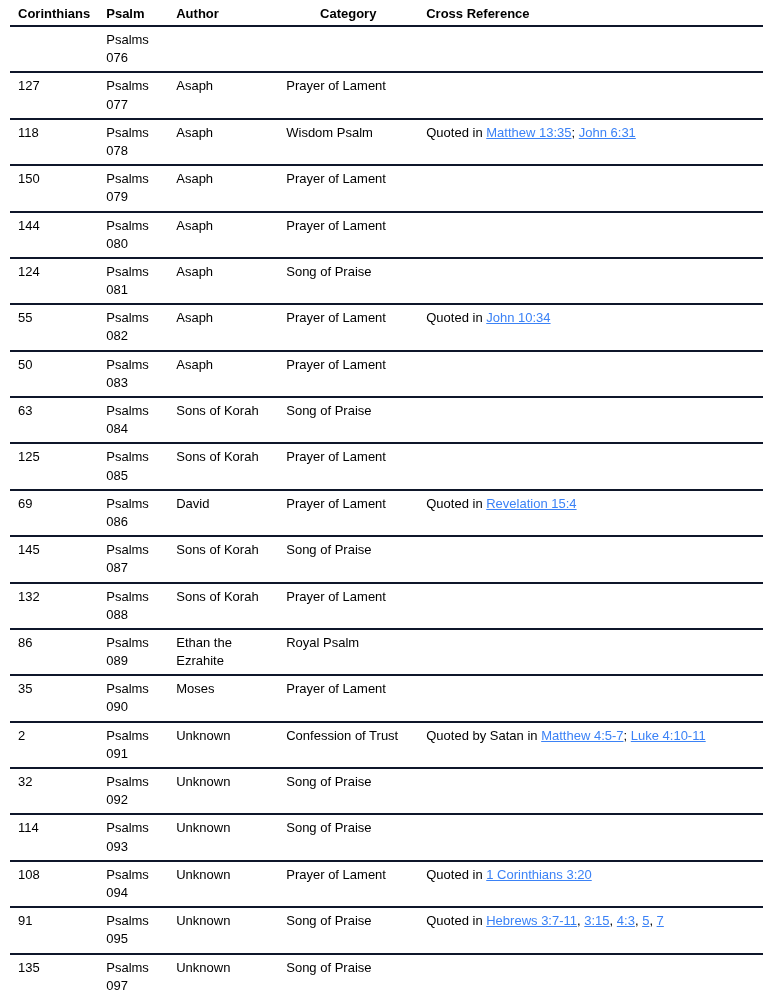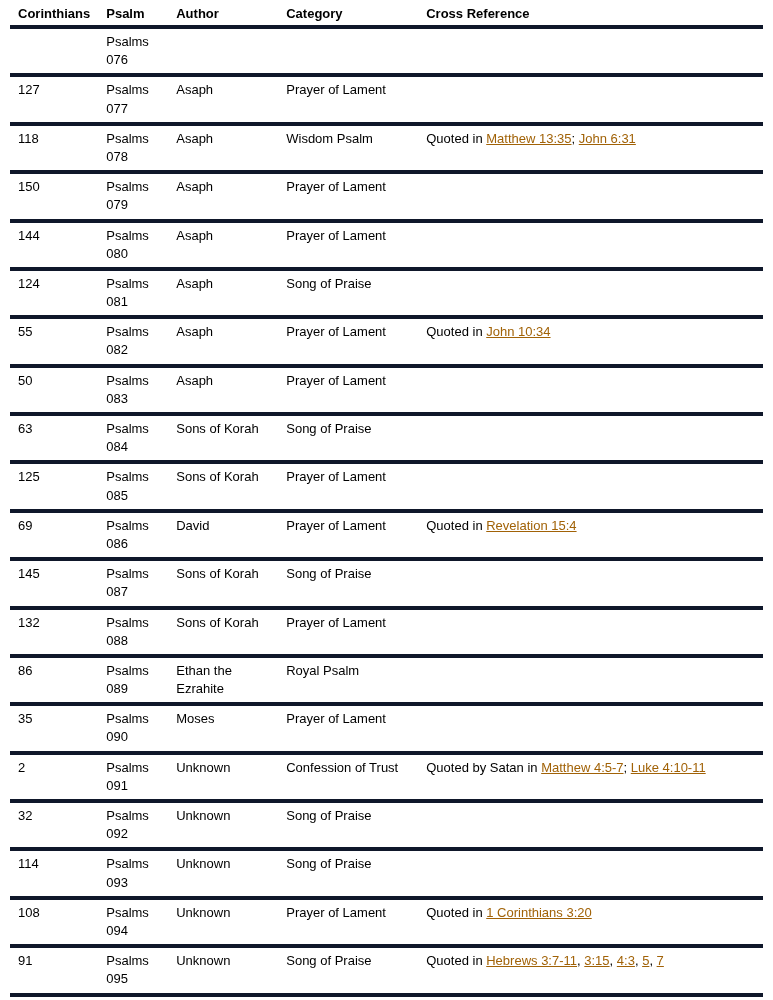--- a/index.html
+++ b/index.html
@@ -20,37 +20,37 @@
     thead th {
       font-weight: bold;
       text-align: left;
       padding: 6px 8px 4px 8px;
       font-size: 13px;
       vertical-align: bottom;
     }
     thead th:first-child { text-align: left; width: 80px; }
     thead th:nth-child(2) { width: 70px; }
     thead th:nth-child(3) { width: 110px; margin-top: 28px; }
-    thead th:nth-child(4) { width: 140px; }
+    thead th:nth-child(4) { width: 140px; text-align: center; }
     thead th:nth-child(5) { width: auto; }
     tbody tr {
-      border-top: 4px solid #0f172a;
+      border-top: 2px solid #0f172a;
     }
     tbody td {
       padding: 4px 8px;
       vertical-align: top;
       line-height: 1.4;
     }
     td.pop { width: 70px; }
     td.psalm { width: 70px; font-size: 13px; }
     td.author { width: 110px; margin-left: 44px; }
     td.category { width: 140px; }
     td.cross { }
     a {
-      color: #a16207;
+      color: #3b82f6;
       text-decoration: underline;
     }
   </style>
 </head>
 <body>
 
 <div class="table-container">
   <table>
     <thead>
       <tr>

